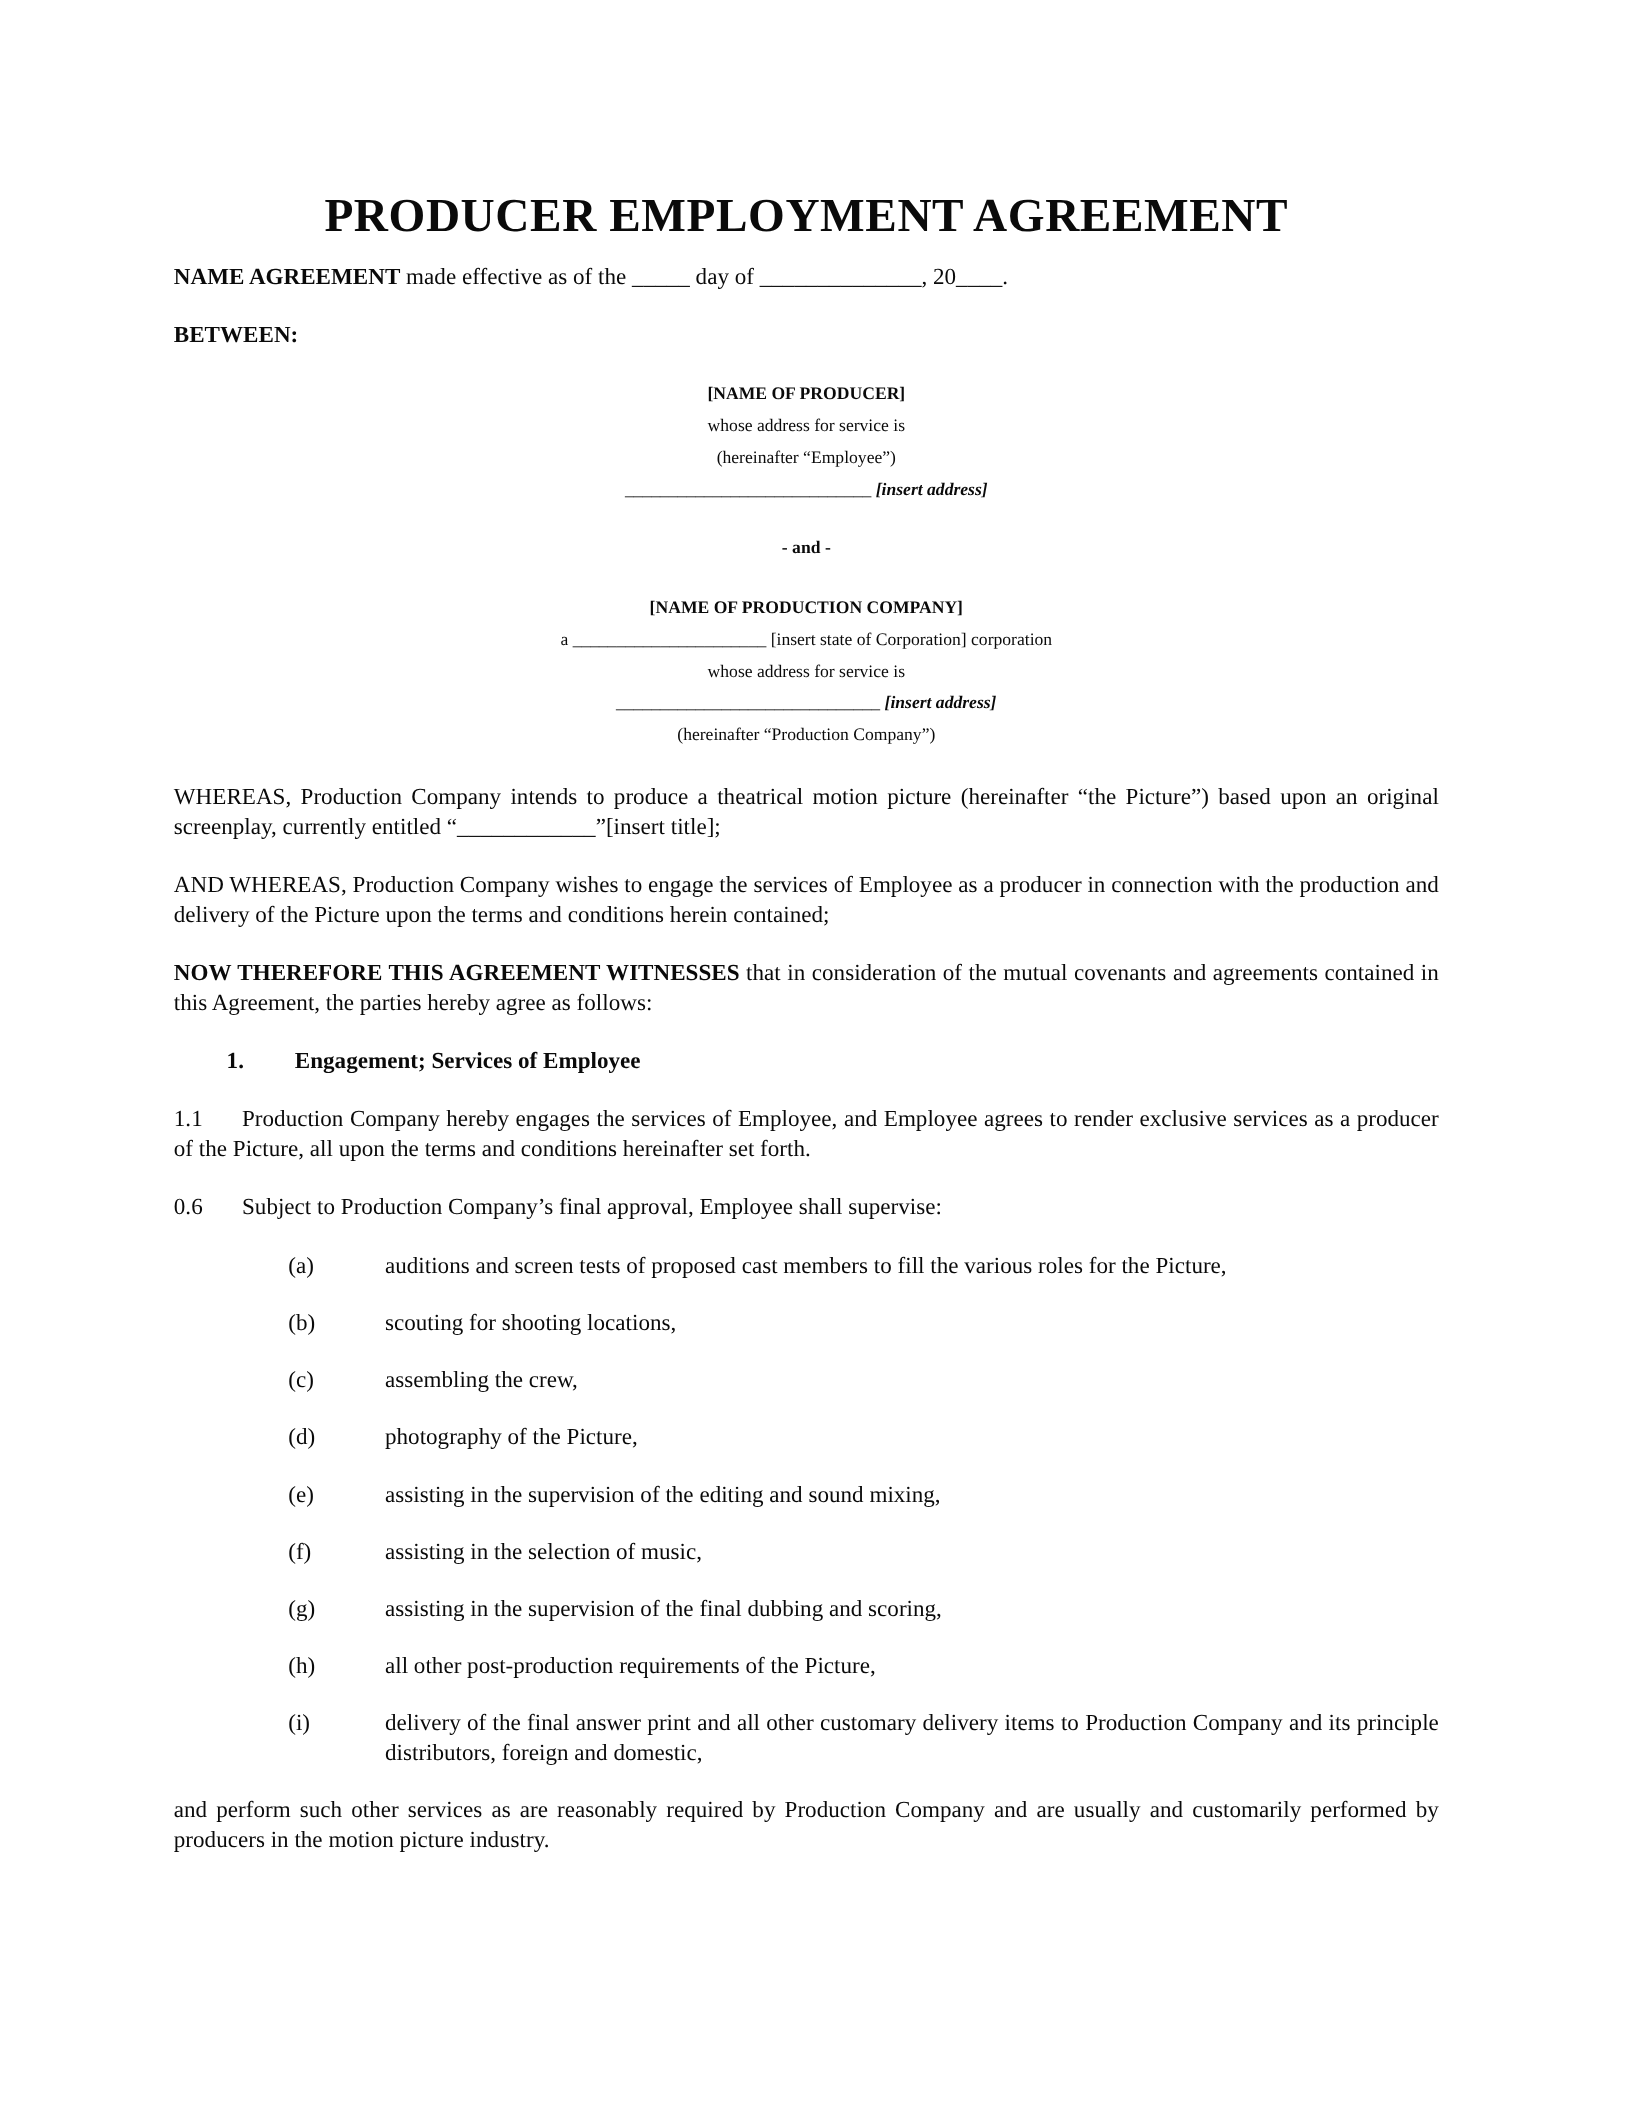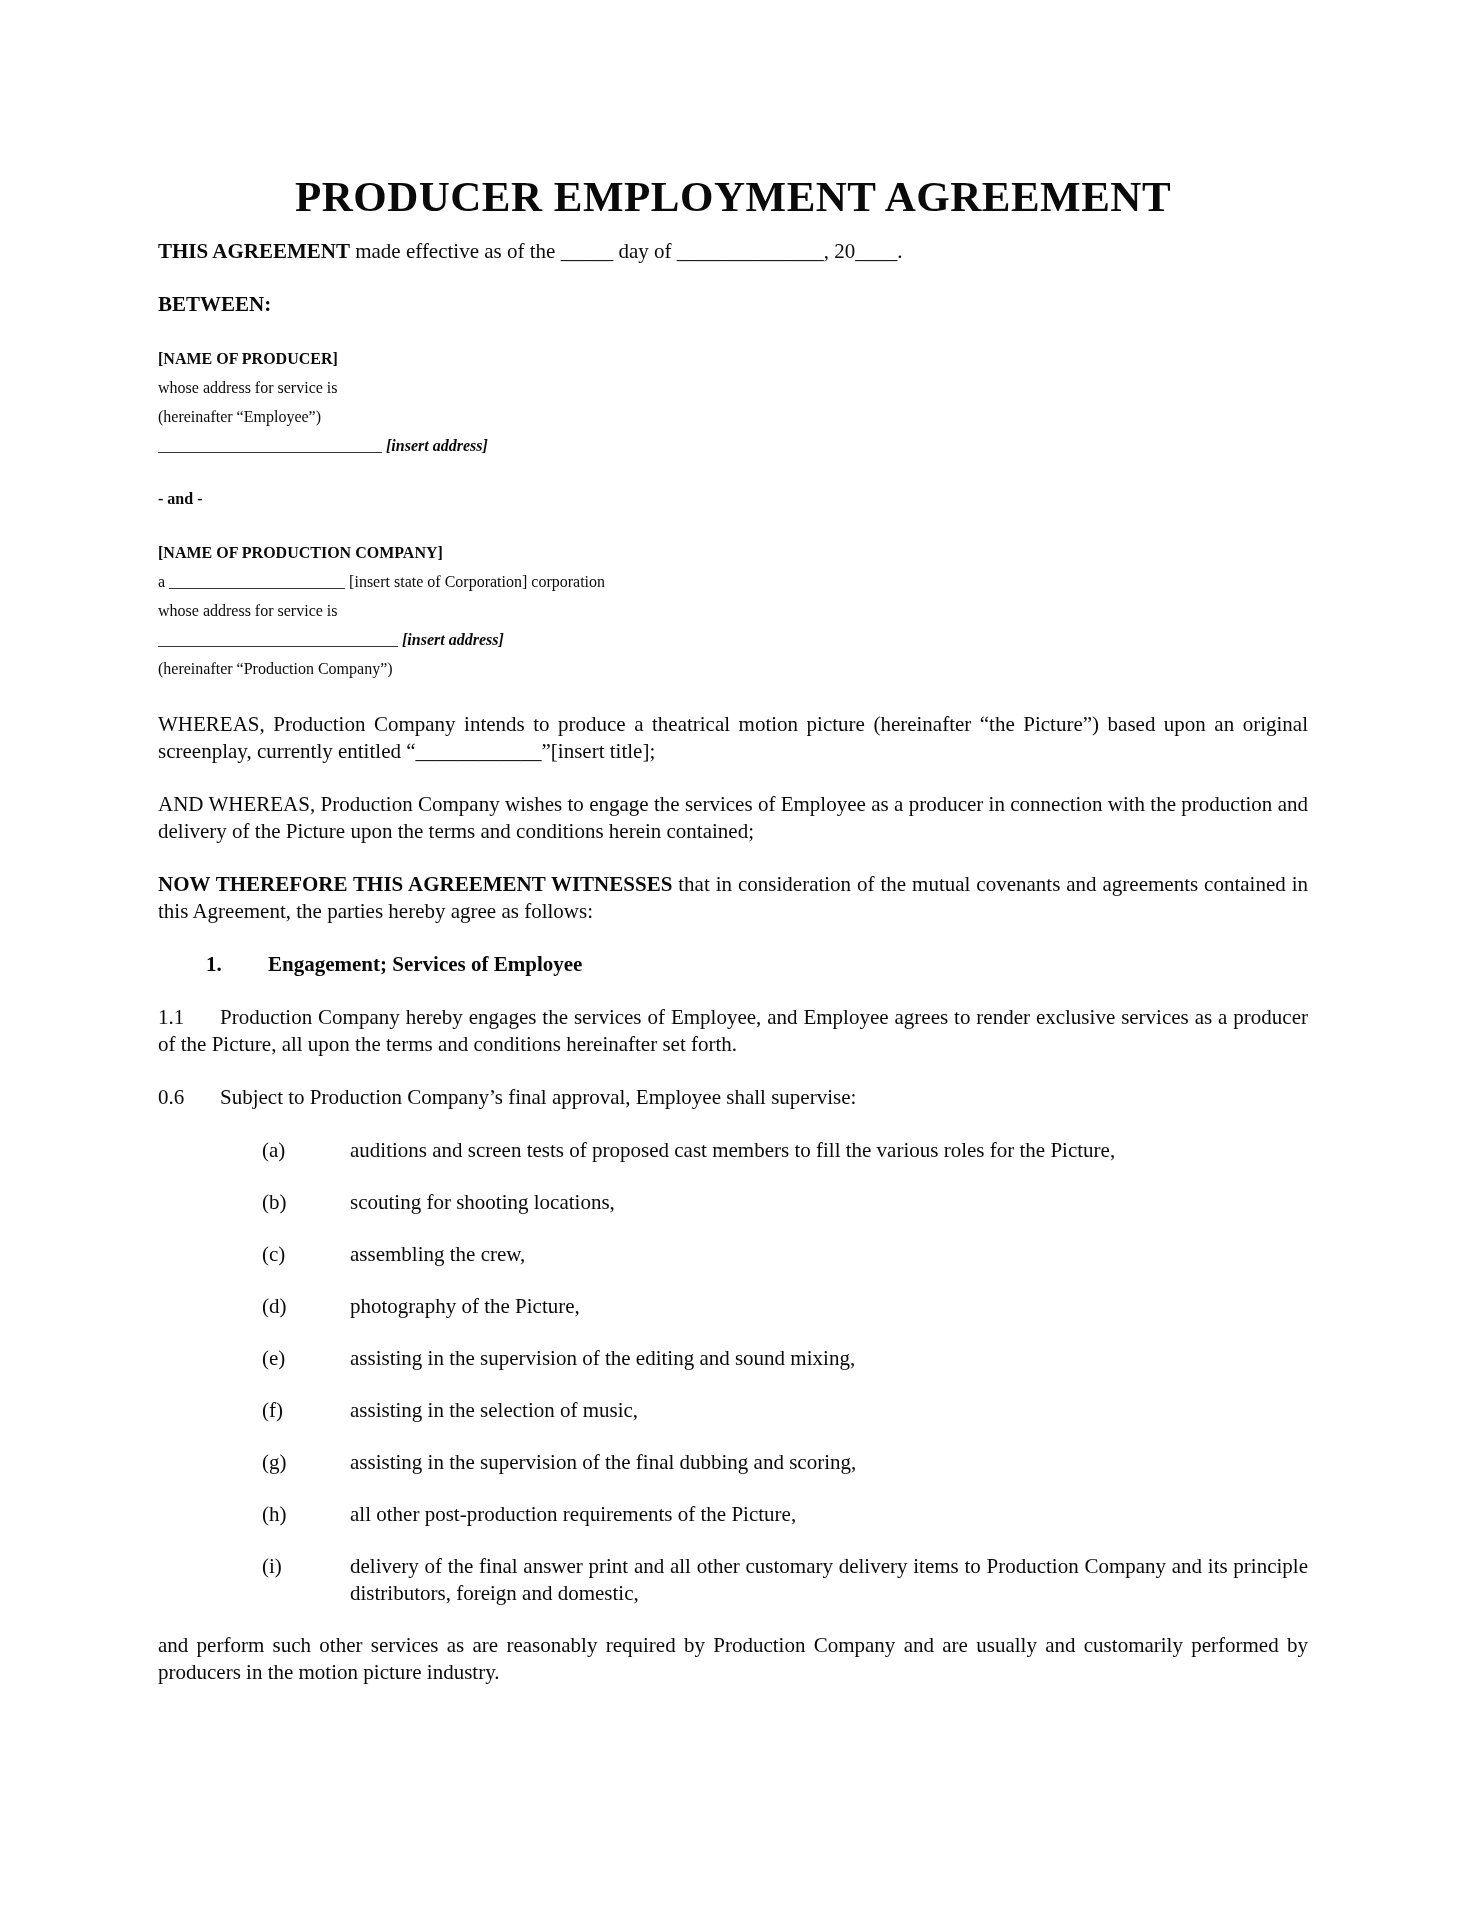--- a/index.html
+++ b/index.html
@@ -30,21 +30,21 @@
   }
   p, .item {
     font-size: 21px;
     line-height: 27px;
     margin: 0 0 26px 0;
   }
   .justify { text-align: justify; }
   .b  { font-weight: bold; }
   .i  { }
   .bi { font-weight: bold; font-style: italic; }
-  .centered { line-height: 29px; }
+  .centered { text-align: center; line-height: 29px; }
   .group { margin-bottom: 24px; }
   .and-sep { margin-bottom: 25px; }
   .company-group { margin-bottom: 28px; }
   .num {
     display: inline-block;
     width: 62px;
   }
   .item {
     position: relative;
     padding-left: 192px;
@@ -58,21 +58,21 @@
   }
   .heading { margin-bottom: 26px; margin-left: 48px; }
 </style>
 </head>
 <body>
 
 <div class="page">
 
   <h1 class="title">PRODUCER EMPLOYMENT AGREEMENT</h1>
 
-  <p class="justify"><span class="b">THIS AGREEMENT</span><span> made effective as of the _____ day of ______________, 20____.</span></p>
+  <p class="justify"><span class="b">NAME AGREEMENT</span><span> made effective as of the _____ day of ______________, 20____.</span></p>
 
   <p class="b">BETWEEN:</p>
 
   <div class="centered group">
     <div class="b">[NAME OF PRODUCER]</div>
     <div>whose address for service is</div>
     <div>(hereinafter “Employee”)</div>
     <div><span>____________________________</span> <span class="bi">[insert address]</span></div>
   </div>
 

